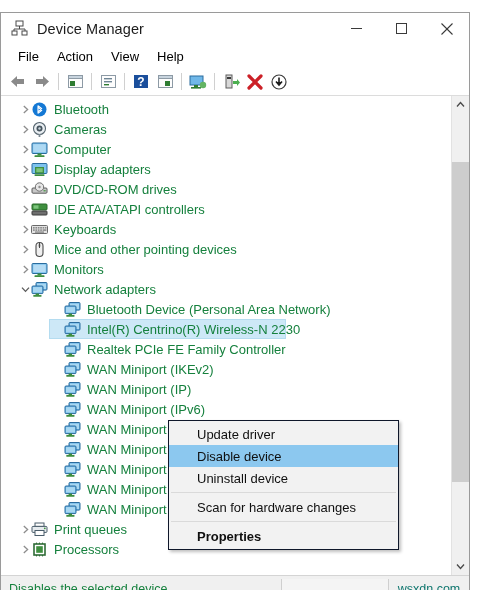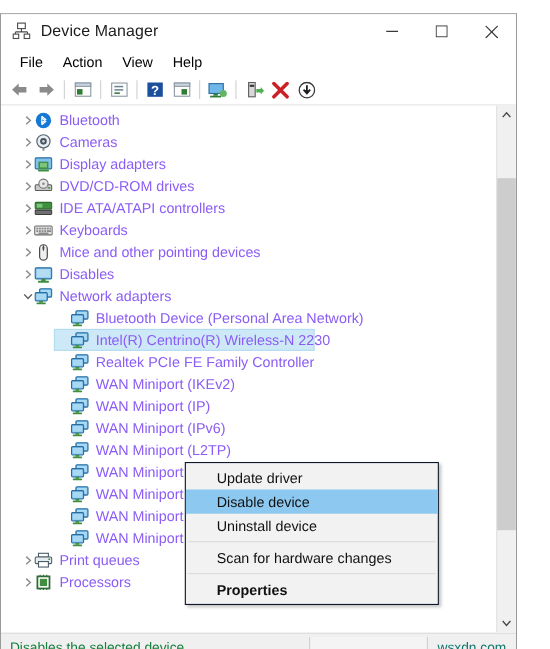--- a/index.html
+++ b/index.html
@@ -50,21 +50,21 @@
     flex:1;position:relative;overflow:hidden;padding-top:3px;
   }
   .row{
     height:20px;display:flex;align-items:center;white-space:nowrap;position:relative;
   }
   .row .chev{
     width:12px;height:20px;display:flex;align-items:center;justify-content:center;flex:0 0 auto;
     color:#5a5a5a;
   }
   .row .ico{width:17px;height:17px;margin-right:6px;flex:0 0 auto;position:relative;}
-  .row .lbl{font-size:13px;color:#8b5cf6;}
+  .row .lbl{font-size:13px;color:#15803d;}
   .row.lvl1{padding-left:18px;}
   .row.lvl2{padding-left:51px;}
   .row.selected .hl{
     position:absolute;left:48px;top:0;height:20px;background:#cde8f7;
     border:1px solid #b4dcf0;box-sizing:border-box;z-index:0;
   }
   .row.selected .chev,.row.selected .ico,.row.selected .lbl{position:relative;z-index:1;}
   
   .vscroll{
     width:17px;min-width:17px;background:#f0f0f0;border-left:1px solid #e2e2e2;
@@ -237,20 +237,34 @@
               <path d="M2.8 1 L6.6 4.5 L2.8 8" fill="none" stroke="#8d8d8d" stroke-width="1.3"></path>
             </svg>
           </span>
           <span class="ico"><svg width="17" height="17" viewBox="0 0 17 17">
               <circle cx="8.5" cy="7.5" r="6" fill="#e9eef2" stroke="#55646e" stroke-width="1.1"></circle>
               <circle cx="8.5" cy="7.5" r="3" fill="#46545e"></circle>
               <circle cx="8.5" cy="7.5" r="1.2" fill="#c9d3da"></circle>
               <rect x="7.6" y="13" width="1.8" height="3" fill="#7d8a93"></rect>
             </svg></span>
           <span class="lbl">Cameras</span>
+        </div>
+        <div class="row lvl1">
+          <span class="chev">
+            <svg width="9" height="9" viewBox="0 0 9 9">
+              <path d="M2.8 1 L6.6 4.5 L2.8 8" fill="none" stroke="#8d8d8d" stroke-width="1.3"></path>
+            </svg>
+          </span>
+          <span class="ico"><svg width="17" height="17" viewBox="0 0 17 17">
+              <rect x="1" y="2" width="15" height="10.5" rx="1" fill="#7ec3ee" stroke="#2a6c9e" stroke-width="1"></rect>
+              <rect x="2.2" y="3.2" width="12.6" height="8" fill="#aed9f3"></rect>
+              <rect x="6.5" y="12.5" width="4" height="2" fill="#3f8f3f"></rect>
+              <rect x="3.5" y="14.3" width="10" height="1.7" rx=".6" fill="#3f8f3f"></rect>
+            </svg></span>
+          <span class="lbl">Computer</span>
         </div>
         <div class="row lvl1">
           <span class="chev">
             <svg width="9" height="9" viewBox="0 0 9 9">
               <path d="M2.8 1 L6.6 4.5 L2.8 8" fill="none" stroke="#8d8d8d" stroke-width="1.3"></path>
             </svg>
           </span>
           <span class="ico"><svg width="17" height="17" viewBox="0 0 17 17">
               <rect x="1" y="2.5" width="15" height="10" rx="1" fill="#7ec3ee" stroke="#2a6c9e" stroke-width="1"></rect>
               <rect x="4" y="6" width="9" height="6.5" fill="#3f8f3f"></rect>
@@ -329,21 +343,21 @@
             <svg width="9" height="9" viewBox="0 0 9 9">
               <path d="M2.8 1 L6.6 4.5 L2.8 8" fill="none" stroke="#8d8d8d" stroke-width="1.3"></path>
             </svg>
           </span>
           <span class="ico"><svg width="17" height="17" viewBox="0 0 17 17">
               <rect x="1" y="2.5" width="15" height="10" rx="1" fill="#7ec3ee" stroke="#2a6c9e" stroke-width="1"></rect>
               <rect x="2.3" y="3.7" width="12.4" height="7.5" fill="#b6dcf4"></rect>
               <rect x="6.5" y="12.5" width="4" height="2" fill="#3f8f3f"></rect>
               <rect x="3.5" y="14.3" width="10" height="1.7" rx=".6" fill="#3f8f3f"></rect>
             </svg></span>
-          <span class="lbl">Disables</span>
+          <span class="lbl">Monitors</span>
         </div>
         <div class="row lvl1">
           <span class="chev">
             <svg width="9" height="9" viewBox="0 0 9 9">
               <path d="M1 2.6 L4.5 6.4 L8 2.6" fill="none" stroke="#5a5a5a" stroke-width="1.3"></path>
             </svg>
           </span>
           <span class="ico"><svg width="17" height="17" viewBox="0 0 17 17">
               <rect x="5" y="1.5" width="11" height="7.6" rx="1" fill="#6fb7e8" stroke="#2a6c9e" stroke-width="1"></rect>
               <rect x="6" y="2.6" width="9" height="5.4" fill="#a9d8f2"></rect>

